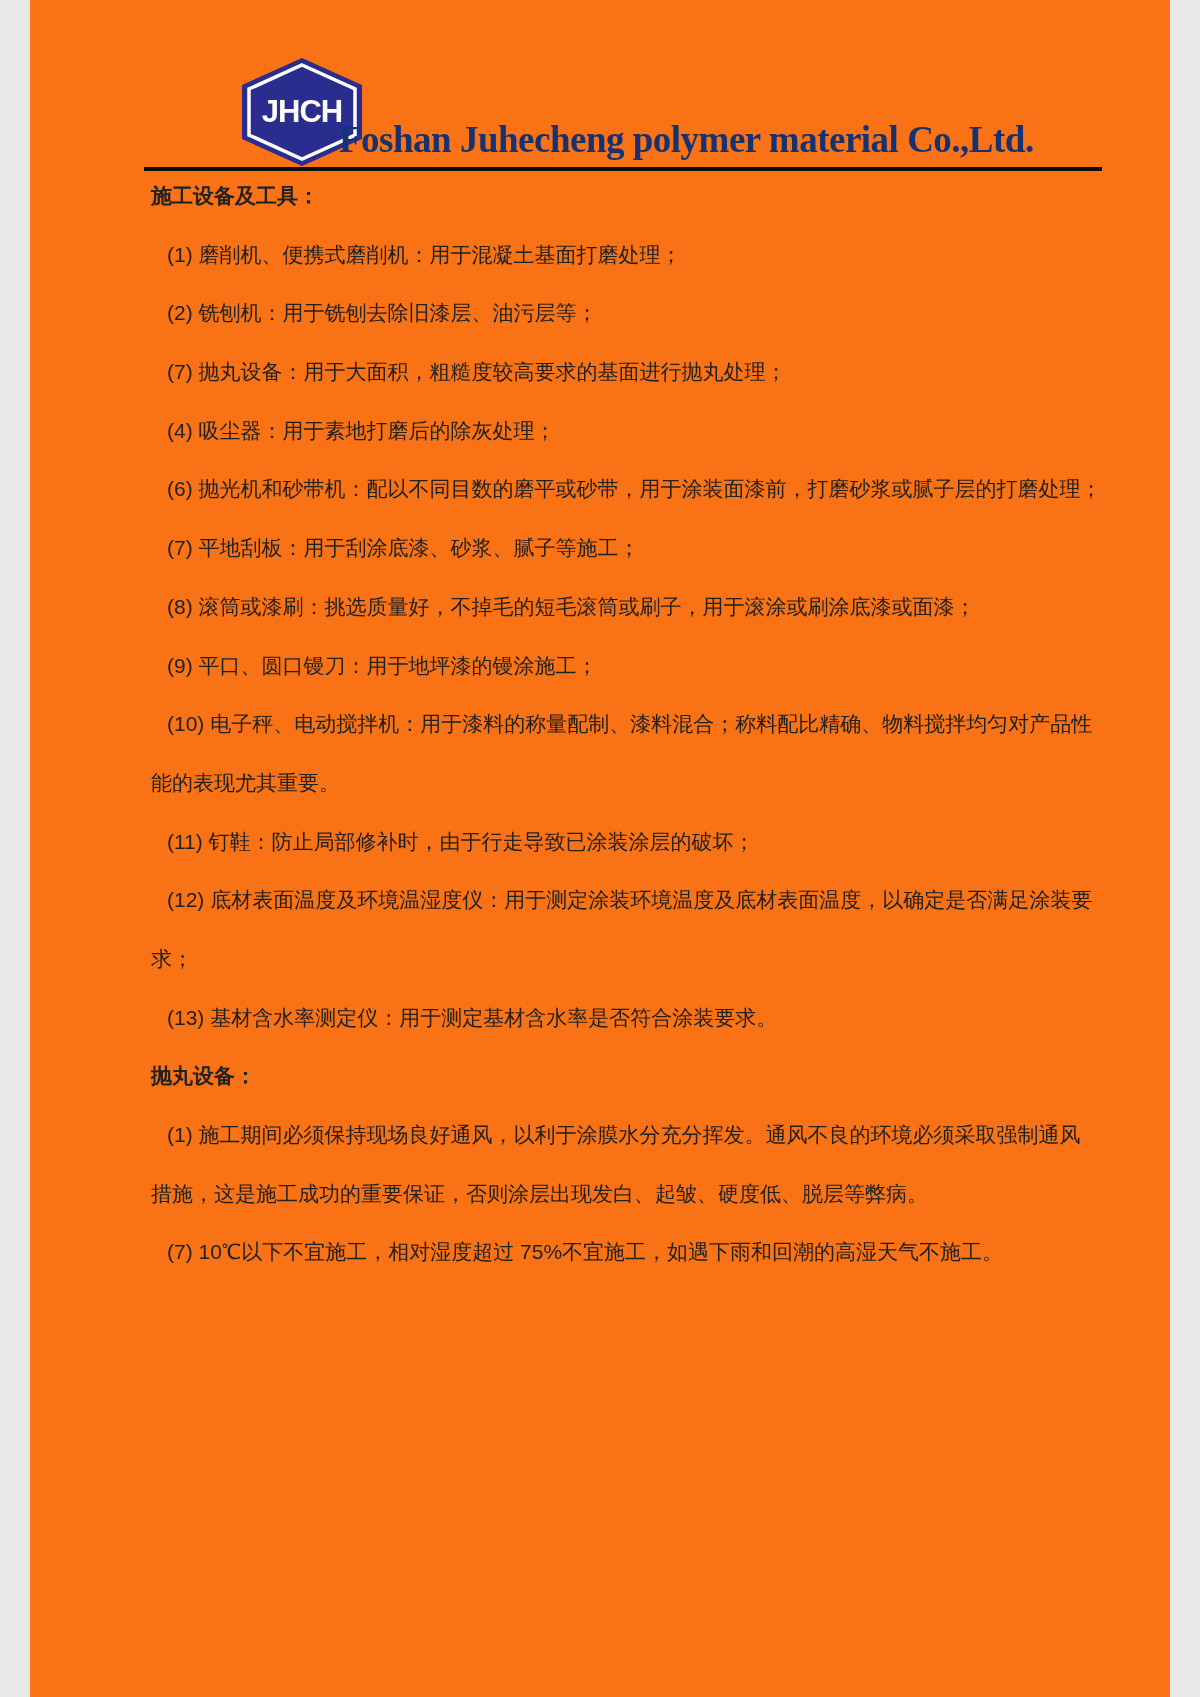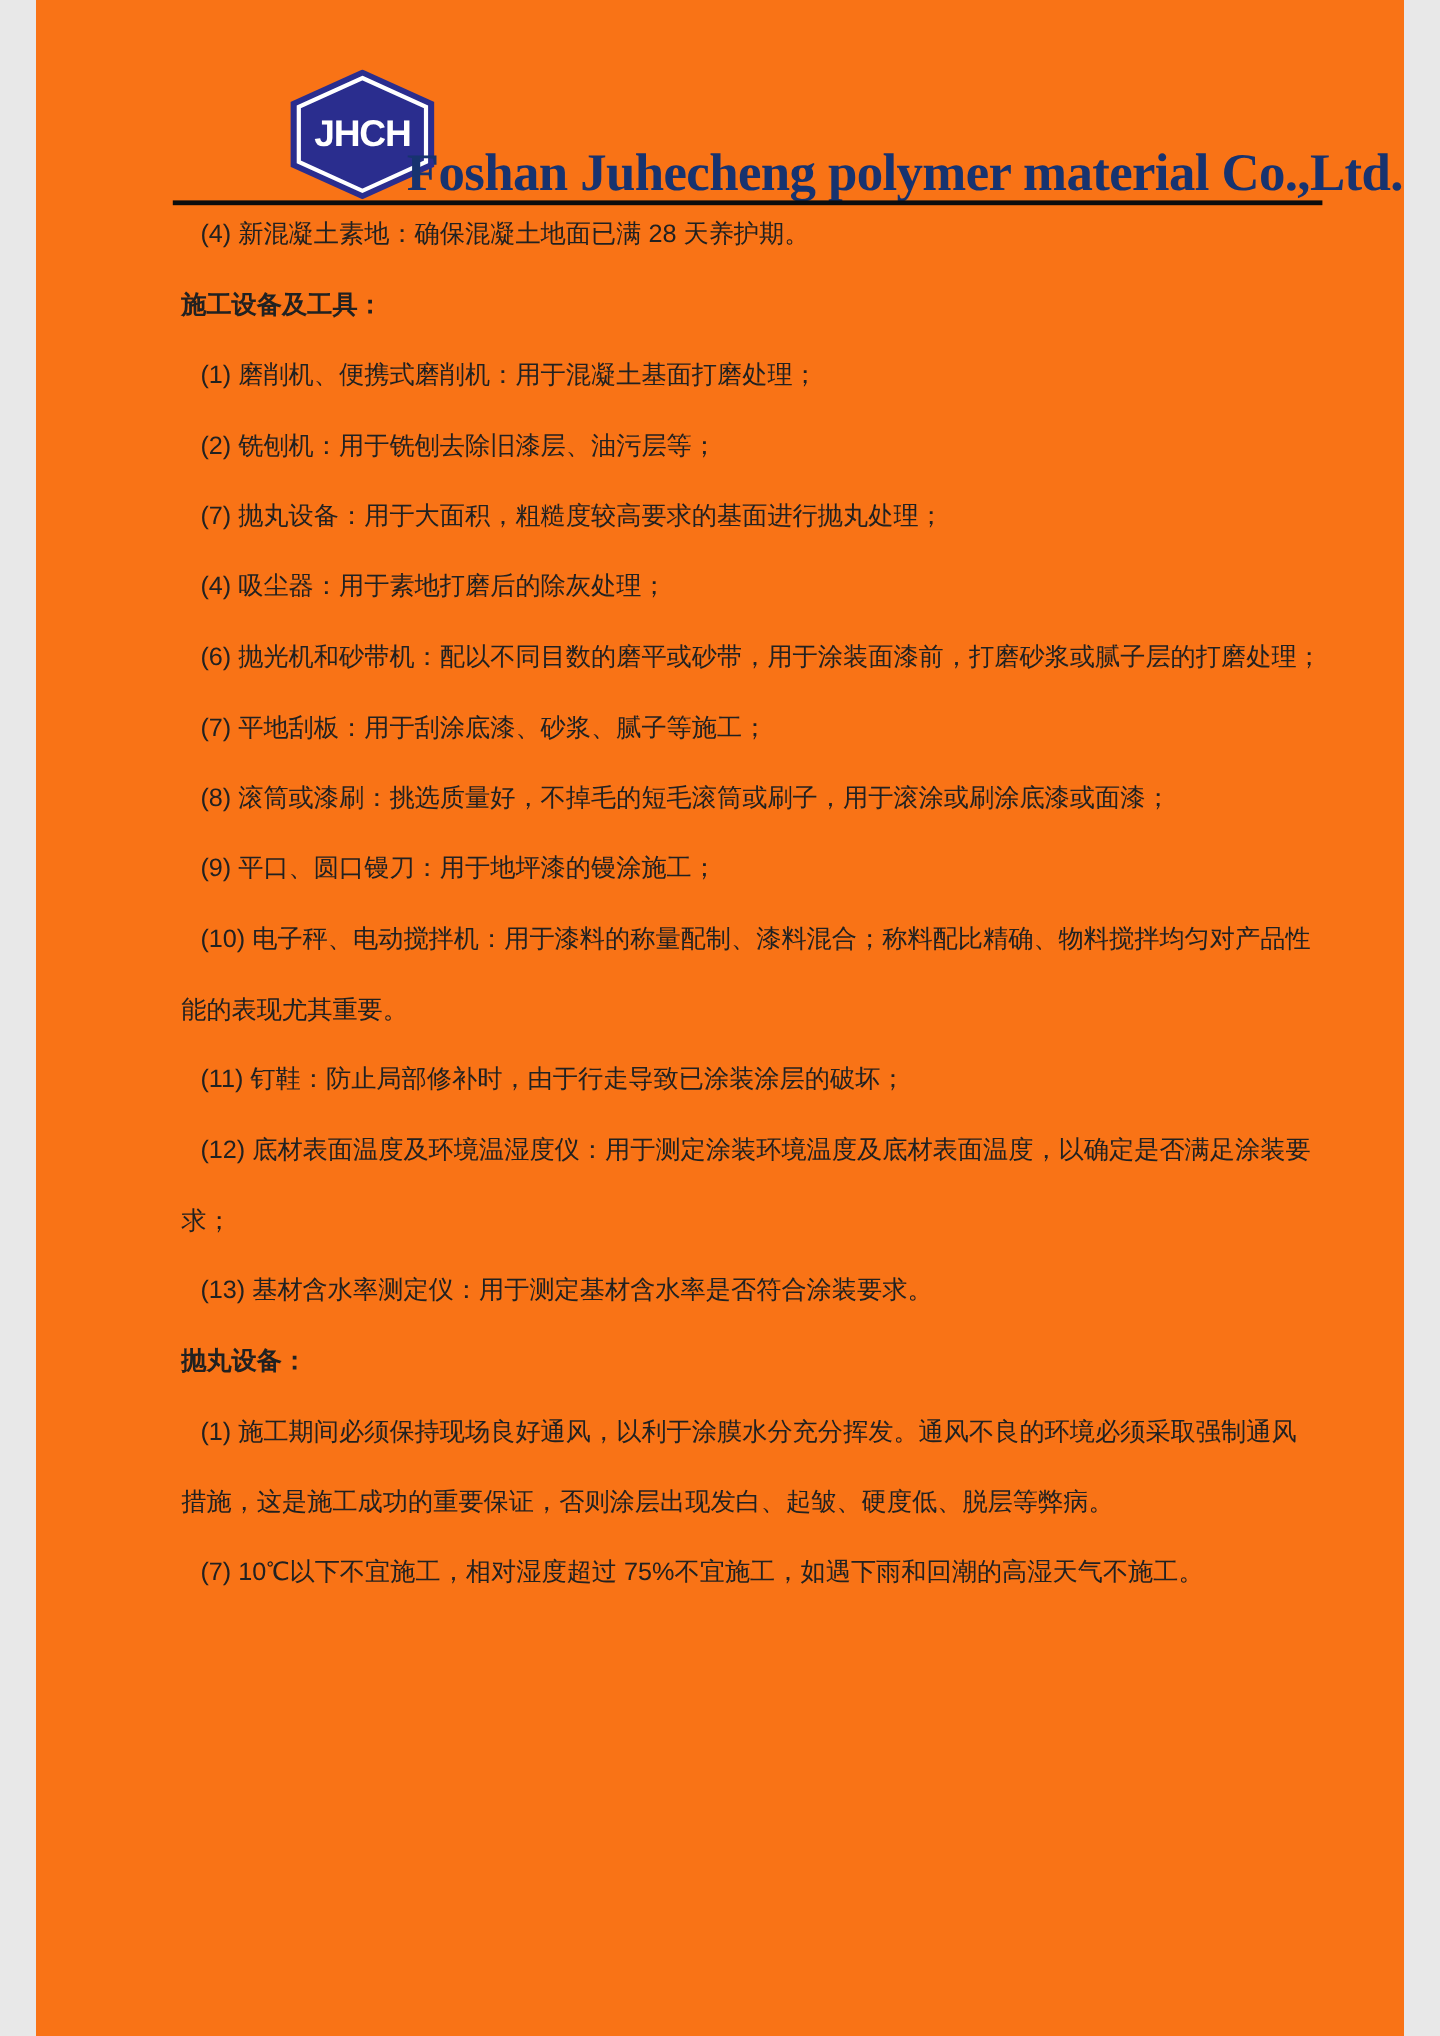--- a/index.html
+++ b/index.html
@@ -39,21 +39,21 @@
     border-bottom: 4px solid #3c5ca8;
     padding-bottom: 1px;
     text-shadow: 0 0 1px #6d86c4;
   }
   .title-en {
     position: absolute;
     left: 309px;
     top: 118px;
     margin: 0;
     font-family: "Liberation Serif", serif;
-    font-size: 44px;
+    font-size: 37px;
     font-weight: 700;
     letter-spacing: -0.5px;
     word-spacing: 0px;
     color: #17336f;
     white-space: nowrap;
   }
   .header-rule {
     position: absolute;
     left: 114px;
     top: 167px;
@@ -89,21 +89,20 @@
     <polygon points="60,7 113,31 113,77 60,101 7,77 7,31" fill="none" stroke="#ffffff" stroke-width="3.5"></polygon>
     <text x="60" y="64" text-anchor="middle" font-family="Liberation Sans, sans-serif" font-size="31" font-weight="bold" fill="#ffffff" letter-spacing="-1">JHCH</text>
   </svg>
 
 
   <h2 class="title-en">Foshan Juhecheng polymer material Co.,Ltd.</h2>
 
   <div class="header-rule"></div>
 
   <div class="doc-body">
-      <div class="doc-line item">(4) 新混凝土素地：确保混凝土地面已满 28 天养护期。</div>
       <div class="doc-line heading">施工设备及工具：</div>
       <div class="doc-line item">(1) 磨削机、便携式磨削机：用于混凝土基面打磨处理；</div>
       <div class="doc-line item">(2) 铣刨机：用于铣刨去除旧漆层、油污层等；</div>
       <div class="doc-line item">(7) 抛丸设备：用于大面积，粗糙度较高要求的基面进行抛丸处理；</div>
       <div class="doc-line item">(4) 吸尘器：用于素地打磨后的除灰处理；</div>
       <div class="doc-line item">(6) 抛光机和砂带机：配以不同目数的磨平或砂带，用于涂装面漆前，打磨砂浆或腻子层的打磨处理；</div>
       <div class="doc-line item">(7) 平地刮板：用于刮涂底漆、砂浆、腻子等施工；</div>
       <div class="doc-line item">(8) 滚筒或漆刷：挑选质量好，不掉毛的短毛滚筒或刷子，用于滚涂或刷涂底漆或面漆；</div>
       <div class="doc-line item">(9) 平口、圆口镘刀：用于地坪漆的镘涂施工；</div>
       <div class="doc-line item">(10) 电子秤、电动搅拌机：用于漆料的称量配制、漆料混合；称料配比精确、物料搅拌均匀对产品性</div>

